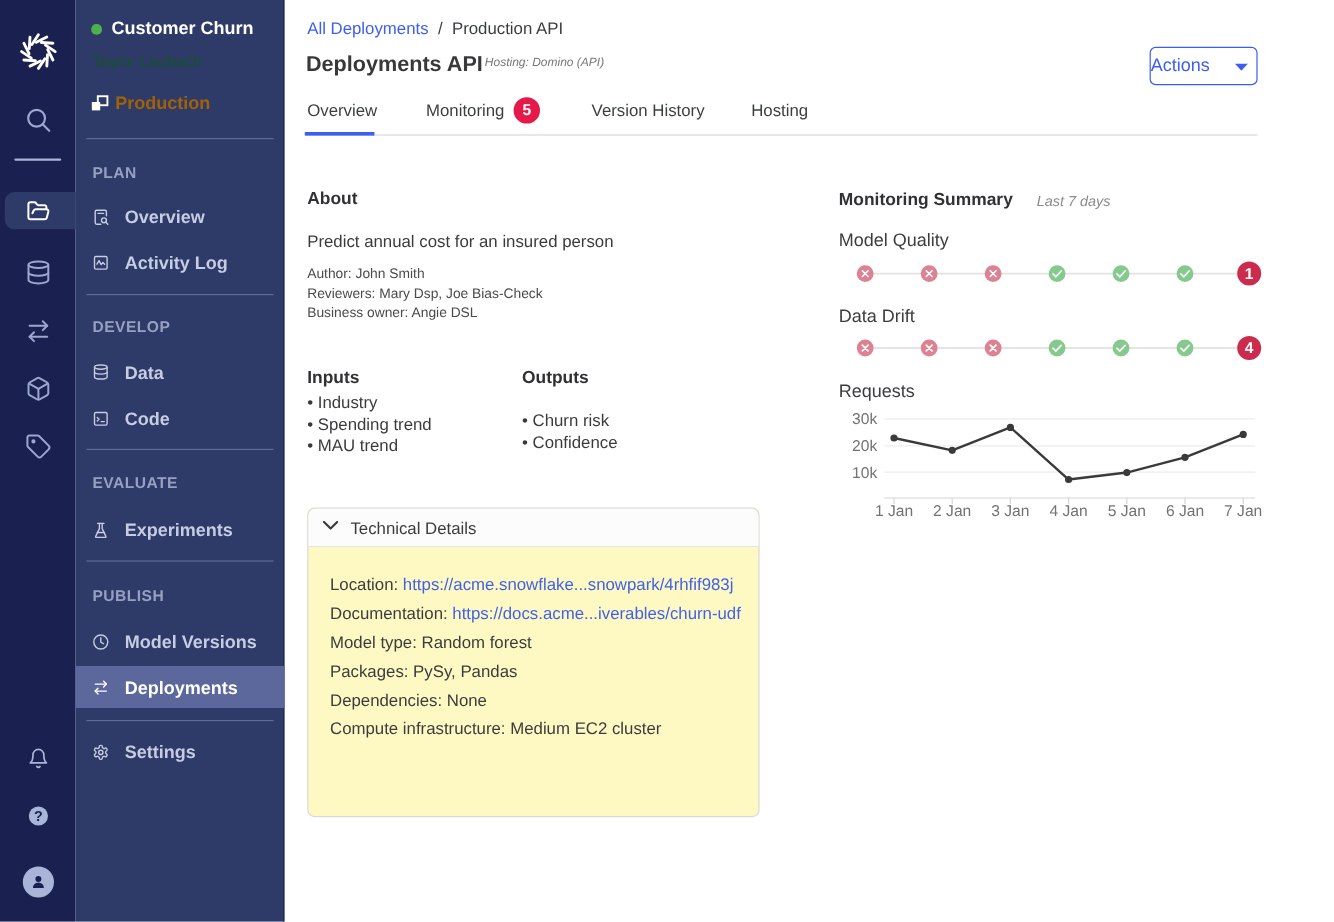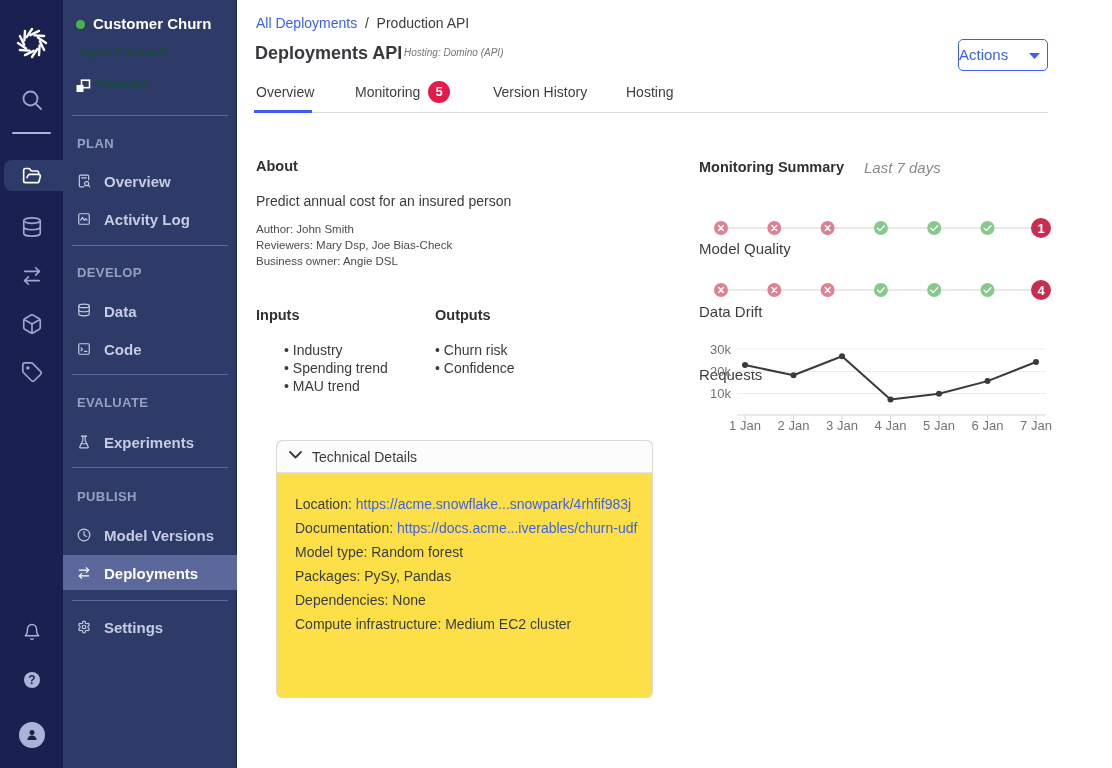--- a/index.html
+++ b/index.html
@@ -23,28 +23,28 @@
 #hosting{position:absolute;left:404px;top:45px;font-size:10px;line-height:16px;font-style:italic;color:#76777a;}
 #actions{position:absolute;left:958px;top:39px;width:90px;height:32px;border:1px solid #3c5ef2;border-radius:5px;color:#3c5ef2;font-size:15px;line-height:30px;text-align:left;}
 .tab{position:absolute;top:84px;font-size:14px;line-height:16px;color:#3b3e43;}
 #tabline{position:absolute;left:255px;top:112px;width:793px;height:0;border-top:1px solid #d8dade;}
 #tabu{position:absolute;left:254px;top:110px;width:58px;height:3px;background:#3c5ef2;}
 #mbadge{position:absolute;left:428px;top:81px;width:22px;height:22px;border-radius:50%;background:#e6194b;color:#fff;font-size:13px;font-weight:bold;text-align:center;line-height:22px;}
 .h2{position:absolute;font-size:14.5px;line-height:17px;font-weight:bold;color:#303134;}
 .body16{position:absolute;font-size:14px;line-height:16px;color:#3a3b3d;}
 .body14{position:absolute;font-size:11.5px;color:#4a4b4d;line-height:16px;}
 
-#card{position:absolute;left:256px;top:440px;width:377px;height:258px;border:1px solid #d9d9d9;border-radius:6px;background:#fde047;margin-left:20px;}
+#card{position:absolute;left:256px;top:423px;width:377px;height:258px;border:1px solid #d9d9d9;border-radius:6px;background:#fef9c3;}
 #cardhead{position:absolute;left:0;top:0;width:100%;height:32px;border-bottom:1px solid #e3e3e3;background:#fcfcfd;border-radius:6px 6px 0 0;}
 #cardhead span{position:absolute;left:35px;top:8px;font-size:14px;line-height:16px;color:#3a3b3d;}
 .crow{position:absolute;left:18px;font-size:14px;line-height:16px;color:#3b3c3e;white-space:nowrap;}
 .link{color:#4161e8;}
 
-#last7{position:absolute;left:864px;top:161px;font-size:15px;line-height:14px;font-style:italic;color:#8a8a8a;}
-.rlabel{position:absolute;left:699px;font-size:15px;line-height:17px;color:#3c3d40;margin-top:48px;}
+#last7{position:absolute;left:864px;top:161px;font-size:12px;line-height:14px;font-style:italic;color:#8a8a8a;}
+.rlabel{position:absolute;left:699px;font-size:15px;line-height:17px;color:#3c3d40;}
 </style>
 </head>
 <body>
 
 <div id="iconbar"></div>
 <div id="ibhl"></div>
 
 <svg class="abs" style="left:14px;top:25px" width="36" height="36" viewBox="0 0 36 36" stroke="#fff" stroke-width="2.4" stroke-linecap="round">
 <line x1="32.0" y1="18.0" x2="23.9" y2="12.6"></line>
     <line x1="30.1" y1="25.0" x2="25.8" y2="16.3"></line>
@@ -110,21 +110,21 @@
 <div id="sidebar"></div>
 <div id="navhl"></div>
 <div class="abs" style="left:76px;top:20px;width:8.5px;height:8.5px;border-radius:50%;background:#4caf50;"></div>
 <div class="abs" style="left:93px;top:15px;font-size:15px;font-weight:bold;color:#fff;">Customer Churn</div>
 <div class="abs" style="left:77px;top:44px;font-size:13.5px;color:#14532d;">Taylor Laubach</div>
 
 <svg class="abs" style="left:76px;top:79px" width="15" height="14" viewBox="0 0 15 14" fill="none">
 <rect x="5.5" y="1.2" width="8" height="7.5" stroke="#fff" stroke-width="1.6"></rect>
 <rect x="0.5" y="6" width="7" height="7" fill="#fff"></rect>
 </svg>
-<div class="abs" style="left:96px;top:78px;font-size:10px;font-weight:bold;color:#14532d;">Production</div>
+<div class="abs" style="left:96px;top:78px;font-size:15px;font-weight:bold;color:#a16207;">Production</div>
 <div class="sdiv" style="left:72px;top:115px;"></div>
 <div class="shead" style="left:77px;top:136px;">PLAN</div>
 <svg class="sicon" style="left:77px;top:174px" width="14" height="14" viewBox="0 0 24 24" fill="none" stroke="#c6cce2" stroke-width="2" stroke-linecap="round" stroke-linejoin="round">
 <path d="M20 10V4a2 2 0 0 0-2-2H6a2 2 0 0 0-2 2v16a2 2 0 0 0 2 2h6"></path>
     <path d="M8 6.5h8"></path>
     <circle cx="16.5" cy="16.5" r="3.5"></circle>
     <path d="m19 19 3 3"></path>
 </svg>
 <div class="sitem" style="left:104px;top:173px;">Overview</div>
 <svg class="sicon" style="left:77px;top:212px" width="14" height="14" viewBox="0 0 24 24" fill="none" stroke="#c6cce2" stroke-width="2" stroke-linecap="round" stroke-linejoin="round">
@@ -189,21 +189,21 @@
 <div class="tab" style="left:493px;">Version History</div>
 <div class="tab" style="left:626px;">Hosting</div>
 <div id="tabline"></div>
 <div id="tabu"></div>
 
 <div class="h2" style="left:256px;top:158px;">About</div>
 <div class="body16" style="left:256px;top:193px;">Predict annual cost for an insured person</div>
 <div class="body14" style="left:256px;top:221px;">Author: John Smith<br>Reviewers: Mary Dsp, Joe Bias-Check<br>Business owner: Angie DSL</div>
 <div class="h2" style="left:256px;top:307px;">Inputs</div>
 <div class="h2" style="left:435px;top:307px;">Outputs</div>
-<div class="body16" style="left:256px;top:341px;line-height:18px;margin-left:28px;">• Industry<br>• Spending trend<br>• MAU trend</div>
+<div class="body16" style="left:256px;top:326px;line-height:18px;">• Industry<br>• Spending trend<br>• MAU trend</div>
 <div class="body16" style="left:435px;top:341px;line-height:18px;">• Churn risk<br>• Confidence</div>
 
 <div id="card">
   <div id="cardhead">
     <svg style="position:absolute;left:12px;top:10px" width="13" height="8" viewBox="0 0 13 8" fill="none" stroke="#3a3b3d" stroke-width="1.8" stroke-linecap="round" stroke-linejoin="round">
         <path d="M1 1l5.5 5.5L12 1"></path>
       </svg>
     <span>Technical Details</span>
   </div>
   <div class="crow" style="top:55px;">Location: <span class="link">https://acme.snowflake...snowpark/4rhfif983j</span></div>

